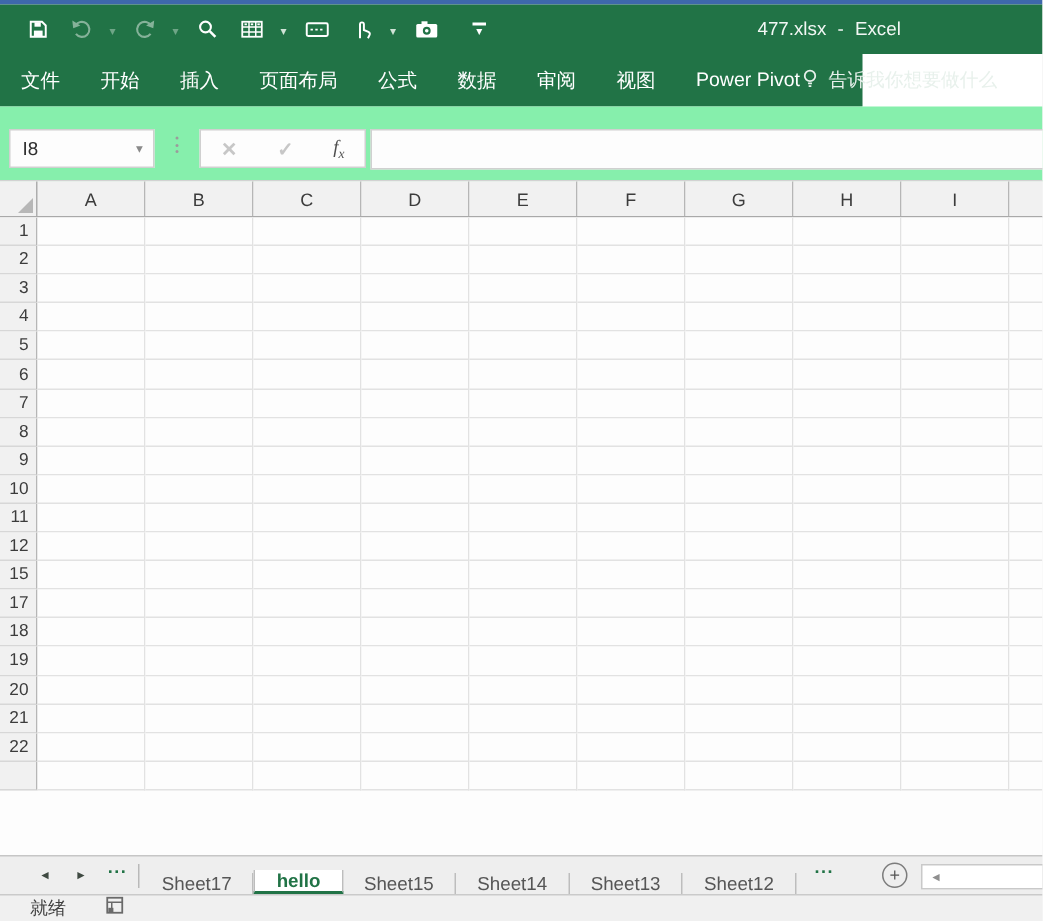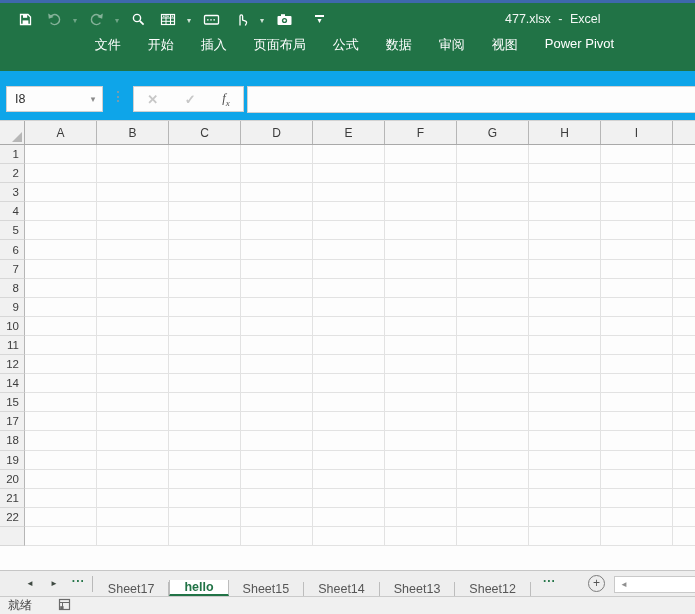--- a/index.html
+++ b/index.html
@@ -12,29 +12,29 @@
   #titlebar { position:absolute; left:0; top:3px; width:695px; height:33px; background:#217346; }
   .qat { position:absolute; left:14px; top:0; height:33px; display:flex; align-items:center; }
   .qat-btn { display:flex; align-items:center; justify-content:center; height:24px; padding:0 4px; margin-right:6px; }
   .qat-btn svg { display:block; }
   .qat-caret { color:#cfe3d6; font-size:8px; margin:2px 8px 0 1px; }
   .disabled { opacity:.45; }
   .win-title { position:absolute; left:485px; top:0; height:33px; line-height:33px;
     color:#f2f7f4; font-size:12.5px; word-spacing:4px; white-space:nowrap;margin-left:20px; }
 
   
-  #ribbon-row { position:absolute; left:0; top:36px; width:695px; height:35px; background:#217346;
-    display:flex; align-items:center; padding-left:14px;flex-direction:column; }
+  #ribbon-row { position:absolute; left:0; top:36px; width:575px; height:35px; background:#217346;
+    display:flex; align-items:center; padding-left:14px; }
   #ribbon-tabs { display:flex; gap:27px; }
   .rtab { color:#fff; font-size:13px; white-space:nowrap; cursor:default; }
   .tellme { margin-left:auto; margin-right:8px; display:flex; align-items:center; gap:5px;
     color:#e8f1ec; font-size:12.5px; white-space:nowrap; }
 
   
-  #formula-row { position:absolute; left:0; top:71px; width:695px; height:50px; background:#0ea5e9;
+  #formula-row { position:absolute; left:0; top:71px; width:695px; height:50px; background:#86efac;
     border-bottom:1px solid #d2d2d2; }
   .namebox { position:absolute; left:6px; top:15px; width:97px; height:26px; background:#fdfdfd;
     border:1px solid #d0d0d0; display:flex; align-items:center; }
   .namebox-text { flex:1; padding-left:8px; font-size:12.5px; color:#2f2f2f; }
   .namebox-caret { width:18px; text-align:center; color:#8a8a8a; font-size:9px; }
   .vdots { display:flex; flex-direction:column; gap:2.5px; }
   .vdots i { width:2px; height:2px; background:#9b9b9b; border-radius:50%; }
   #fbar-sep1 { position:absolute; left:117px; top:20px; }
   .fxgroup { position:absolute; left:133px; top:15px; width:111px; height:26px; background:#fdfdfd;
     border:1px solid #d0d0d0; display:flex; align-items:center; justify-content:space-around; }
@@ -76,21 +76,21 @@
     border-bottom:2px solid #217346; font-weight:bold;margin-top:10px; }
   .add-sheet { width:17px; height:17px; border:1px solid #7c7c7c; border-radius:50%; color:#555;
     font-size:12px; line-height:14px; text-align:center; align-self:center; margin-left:26px; }
   #tabbar-sep { align-self:center; margin-left:22px; }
   .hscroll { position:absolute; right:-1px; top:5px; width:82px; height:17px; background:#fff;
     border:1px solid #c9c9c9; display:flex; align-items:center; }
   .hscroll-arrow { color:#8f8f8f; font-size:8px; padding-left:5px; }
 
   
   #statusbar { position:absolute; left:0; top:596px; width:695px; height:18px; background:#f0f0f0;
-    border-top:1px solid #cacaca; display:flex; align-items:center; }
+    border-top:1px solid #cacaca; display:flex; align-items:center;padding-left:12px; }
   .status-text { color:#3f3f3f; font-size:12px; padding-left:8px; }
   .macro-btn { margin-left:26px; display:flex; align-items:center; }
 </style>
 </head>
 <body>
 
 <div id="app">
 
   <div id="top-strip"></div>
 
@@ -185,20 +185,28 @@
         <div class="rtab">文件</div>
         <div class="rtab">开始</div>
         <div class="rtab">插入</div>
         <div class="rtab">页面布局</div>
         <div class="rtab">公式</div>
         <div class="rtab">数据</div>
         <div class="rtab">审阅</div>
         <div class="rtab">视图</div>
         <div class="rtab">Power Pivot</div>
       </div>
+    <div class="tellme">
+      <span><svg width="14" height="15" viewBox="0 0 14 15">
+            <circle cx="7" cy="5.6" r="3.5" fill="none" stroke="#e8f1ec" stroke-width="1.2"></circle>
+            <line x1="5.7" y1="10.6" x2="8.3" y2="10.6" stroke="#e8f1ec" stroke-width="1.2"></line>
+            <line x1="6.1" y1="12.4" x2="7.9" y2="12.4" stroke="#e8f1ec" stroke-width="1.2"></line>
+          </svg></span>
+      <span>告诉我你想要做什么</span>
+    </div>
   </div>
 
   <div id="formula-row">
     <div class="namebox">
       <span class="namebox-text">I8</span>
       <span class="namebox-caret">▾</span>
     </div>
     <div id="fbar-sep1" class="vdots">
         <i></i>
         <i></i>
@@ -377,33 +385,20 @@
         <div class="cell"></div>
         <div class="cell"></div>
         <div class="cell"></div>
         <div class="cell"></div>
         <div class="cell"></div>
         <div class="cell"></div>
         <div class="cell"></div>
         <div class="cell cell-partial"></div>
       </div>
       <div class="grow">
-        <div class="rowhdr">14</div>
-        <div class="cell"></div>
-        <div class="cell"></div>
-        <div class="cell"></div>
-        <div class="cell"></div>
-        <div class="cell"></div>
-        <div class="cell"></div>
-        <div class="cell"></div>
-        <div class="cell"></div>
-        <div class="cell"></div>
-        <div class="cell cell-partial"></div>
-      </div>
-      <div class="grow">
         <div class="rowhdr">15</div>
         <div class="cell"></div>
         <div class="cell"></div>
         <div class="cell"></div>
         <div class="cell"></div>
         <div class="cell"></div>
         <div class="cell"></div>
         <div class="cell"></div>
         <div class="cell"></div>
         <div class="cell"></div>

